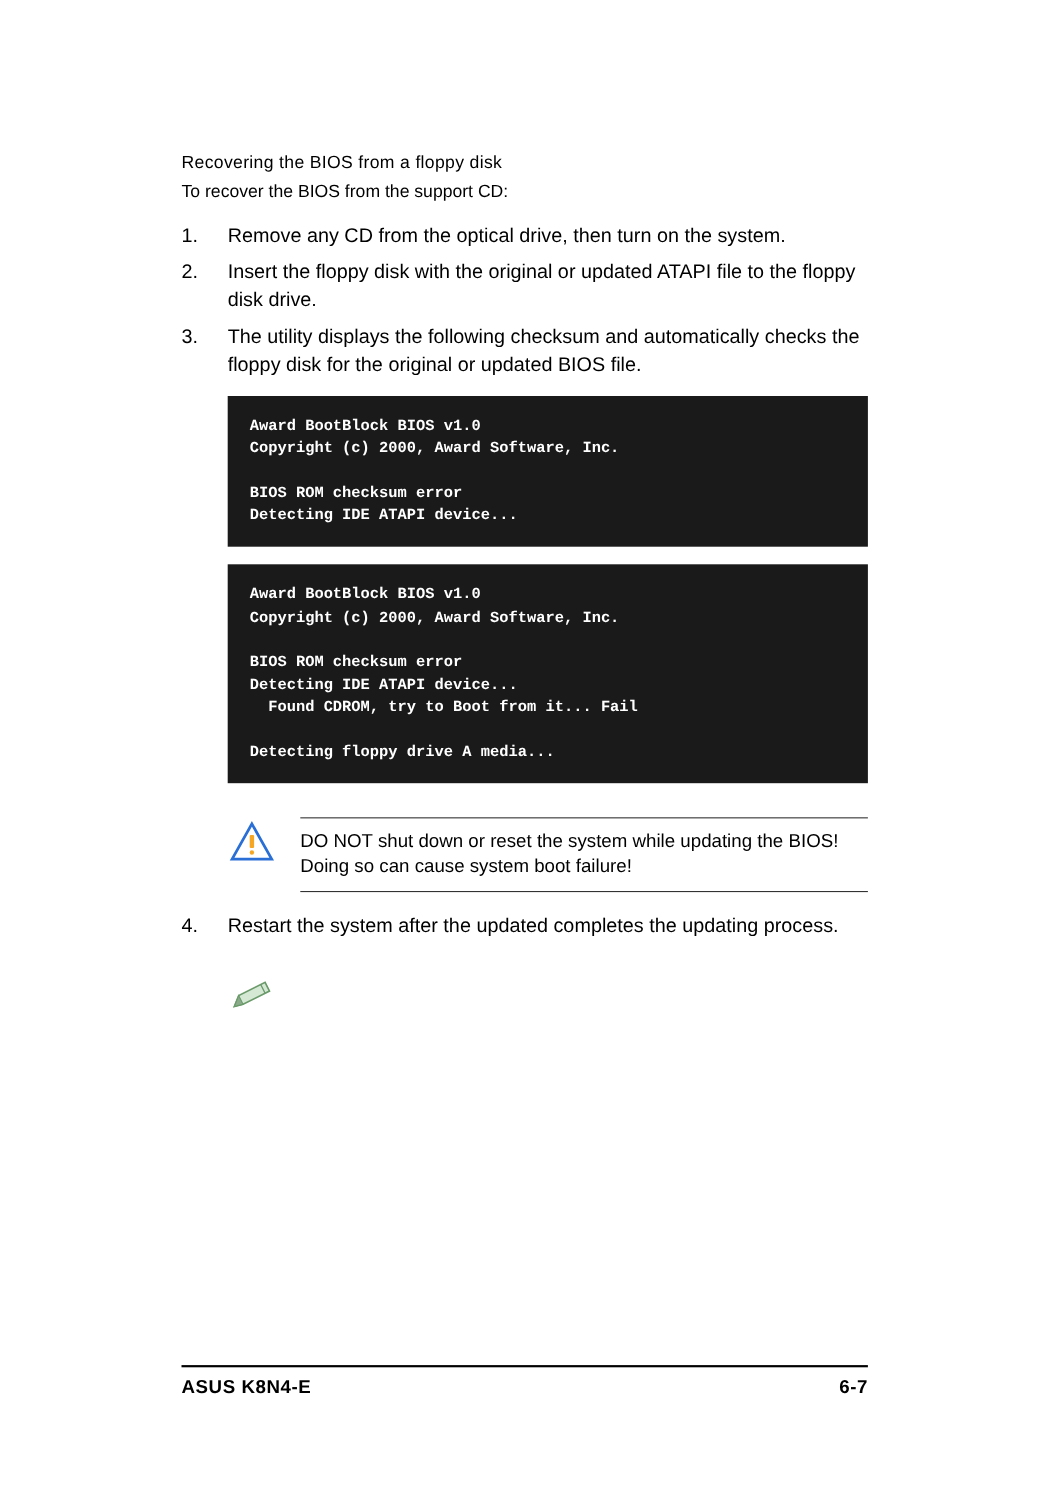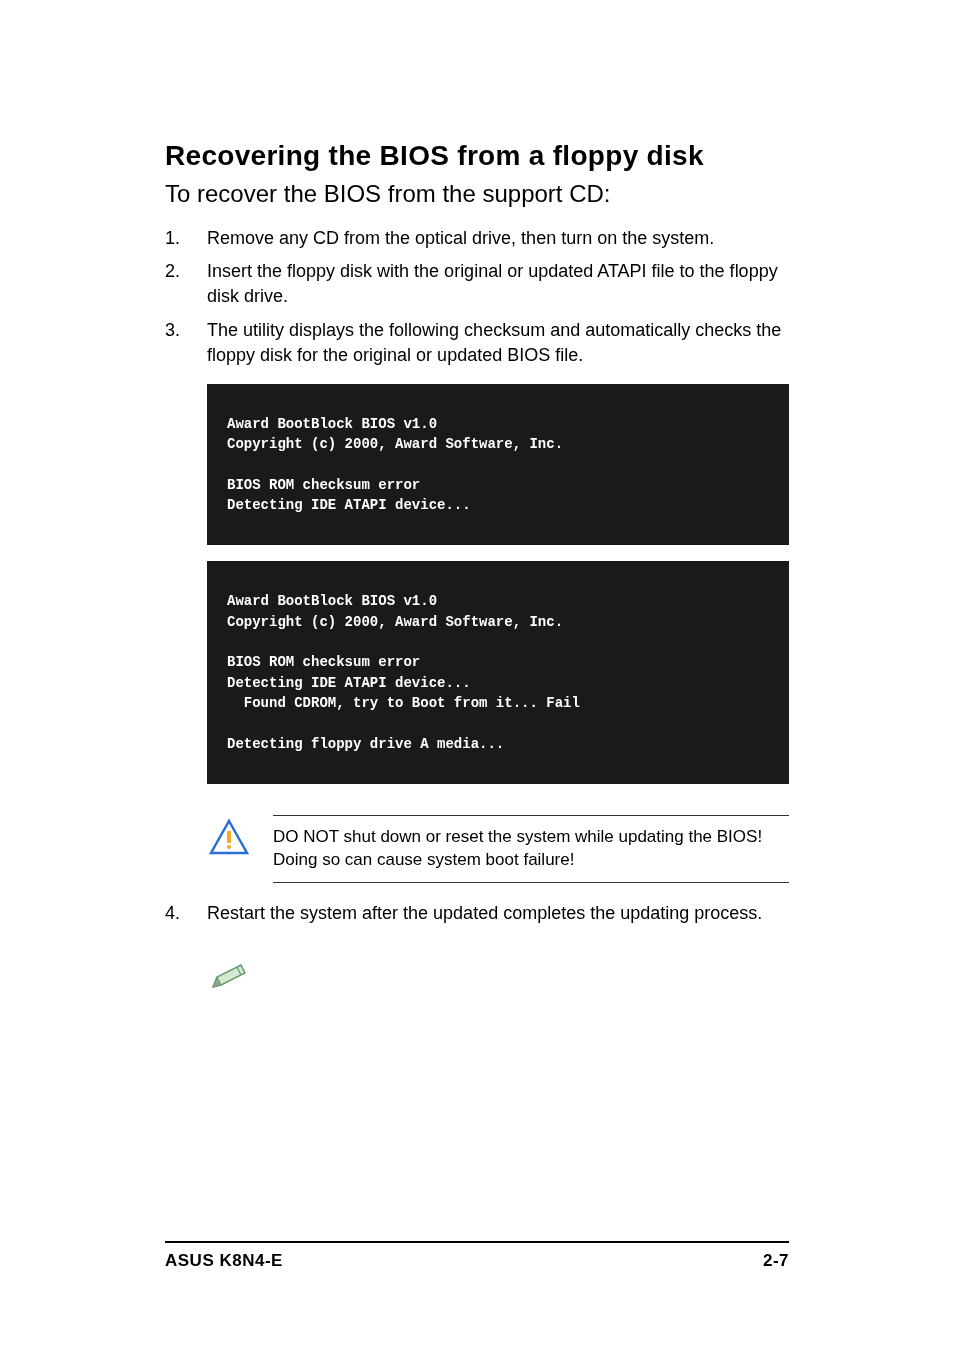--- a/index.html
+++ b/index.html
@@ -15,28 +15,28 @@
       font-family: Arial, Helvetica, sans-serif;
       color: #000000;
       position: relative;
     }
     
     .page-content {
       padding: 140px 165px 0 165px;
     }
     
     .section-heading {
-      font-size: 28px;
-      font-weight: bold;
+      font-size: 16px;
+      font-weight: normal;
       margin-bottom: 8px;
       letter-spacing: 0.3px;
     }
     
     .intro-text {
-      font-size: 24px;
+      font-size: 16px;
       margin-bottom: 18px;
     }
     
     .numbered-list {
       list-style: none;
     }
     
     .numbered-item {
       display: flex;
       margin-bottom: 8px;
@@ -52,21 +52,21 @@
     .item-text {
       flex: 1;
     }
     
     .code-block {
       background: #1a1a1a;
       color: #ffffff;
       font-family: "Courier New", Courier, monospace;
       font-weight: bold;
       font-size: 14px;
-      padding: 30px 20px;
+      padding: 18px 20px;
       margin: 16px 0 16px 42px;
       line-height: 1.45;
       white-space: pre;
     }
     
     .indented-para {
       margin-left: 42px;
       font-size: 18px;
       line-height: 1.4;
       margin-bottom: 8px;
@@ -184,14 +184,14 @@
         <path d="M 6 28 L 10 18 L 14 26 Z" fill="#8aaa8a" stroke="#6a9a6a" stroke-width="1"></path>
         <line x1="30" y1="8" x2="34" y2="16" stroke="#6a9a6a" stroke-width="1.2"></line>
       </svg>
     </div>
   </div>
 
 </div>
 
 <div class="footer">
   <span>ASUS K8N4-E</span>
-  <span>2-7</span>
+  <span>6-7</span>
 </div>
 
 </body></html>

